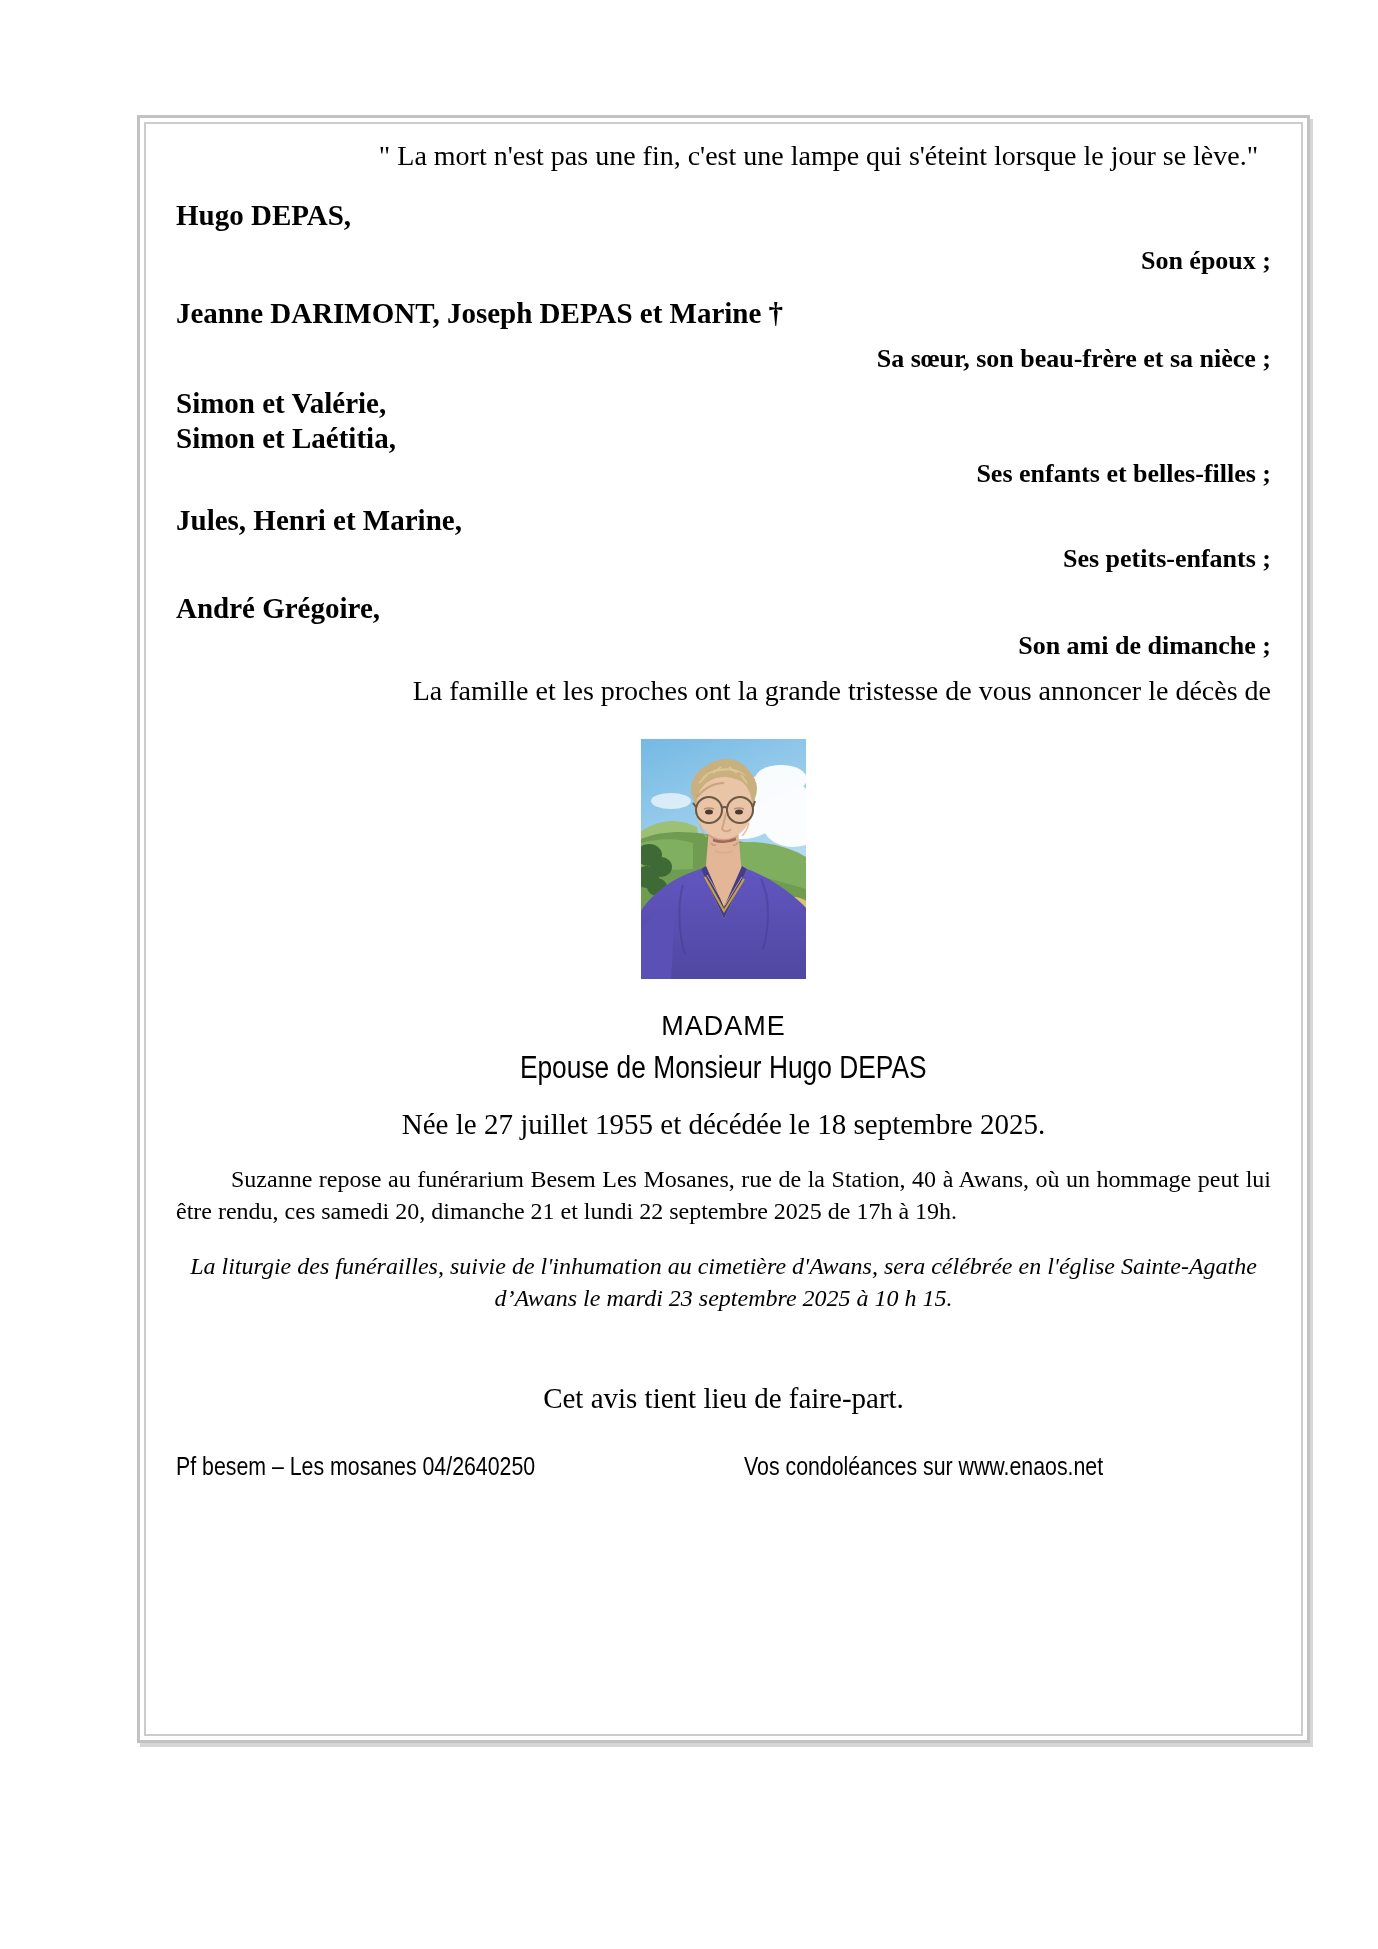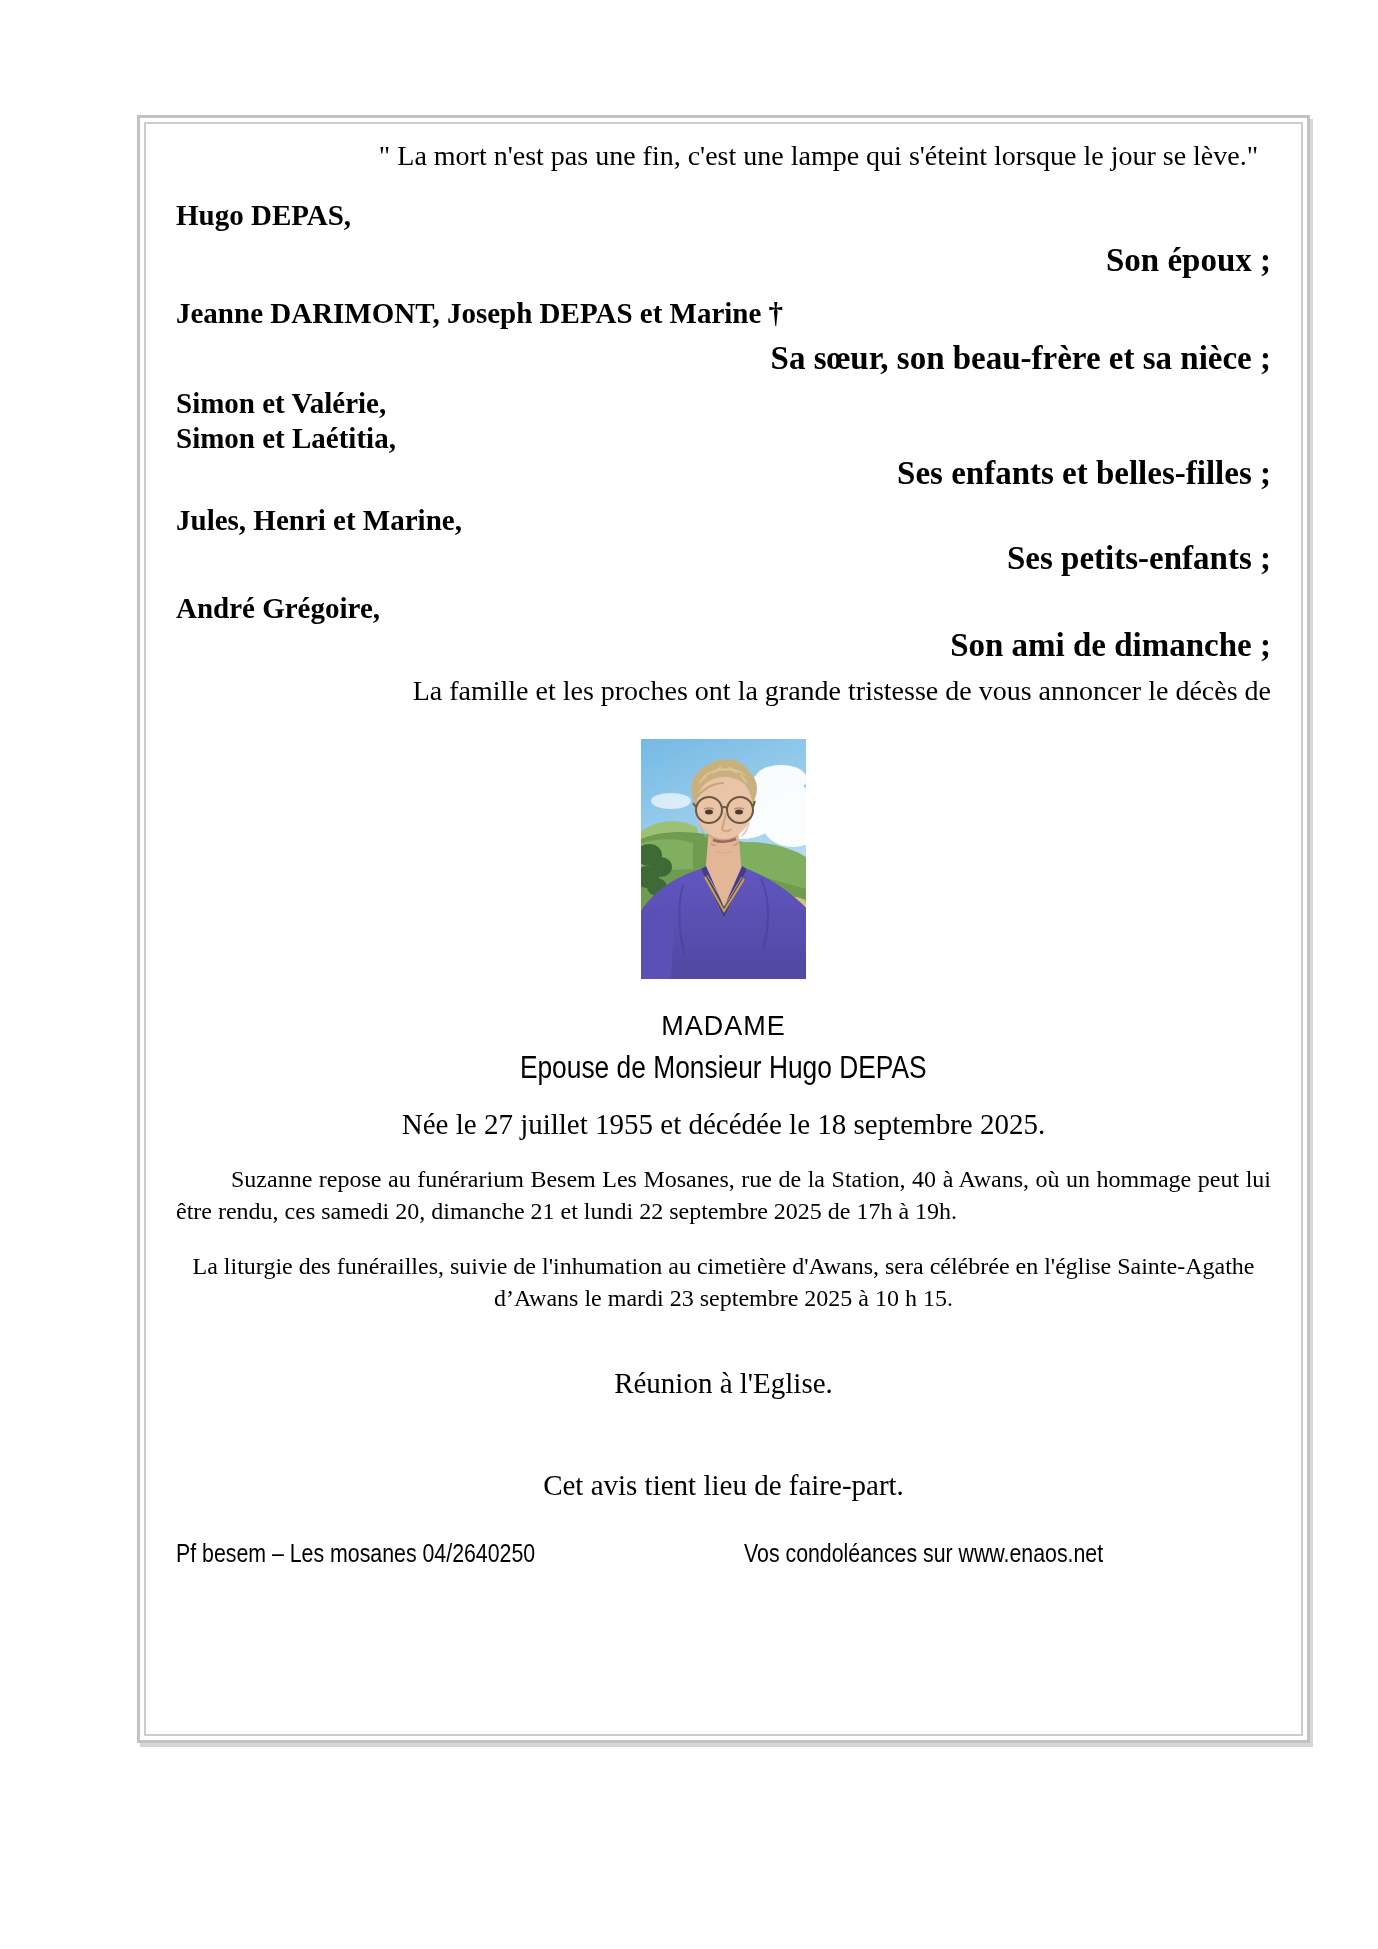--- a/index.html
+++ b/index.html
@@ -25,21 +25,21 @@
     padding: 0 30px 10px 30px;
     overflow: hidden;
   }
   .quote {
     margin-top: 14px;
     padding-left: 190px;
     text-align: center;
     font-size: 28px; line-height: 35px;
   }
   .fam-name { font-size: 29px; font-weight: bold; line-height: 35px; text-align: left; }
-  .fam-role { font-size: 33px; font-weight: bold; line-height: 35px; text-align: right; }
+  .fam-role { font-size: 26px; font-weight: bold; line-height: 35px; text-align: right; }
   .mt25 { margin-top: 25px; }
   .mt18 { margin-top: 18px; }
   .mt15 { margin-top: 15px; }
   .mt12 { margin-top: 12px; }
   .mt10 { margin-top: 10px; }
   .mt3  { margin-top: 3px; }
   .mt2  { margin-top: 2px; }
   .announcement { margin-top: 10px; font-size: 28px; line-height: 35px; text-align: right; }
   .photo-wrap { margin-top: 31px; text-align: center; line-height: 0; }
   .photo-wrap svg { display: inline-block; }
@@ -63,21 +63,21 @@
     display: inline-block;
     font-family: "Liberation Sans", sans-serif;
     font-size: 31px; line-height: 35px;
     transform: scaleX(0.85);
     transform-origin: center;
     white-space: nowrap;
   }
   .dates { margin-top: 17px; text-align: center; font-size: 29px; line-height: 35px; }
   .para { font-size: 24px; line-height: 32px; }
   .para-justify { margin-top: 21px; text-align: justify; text-indent: 55px; }
-  .para-center { margin-top: 23px; text-align: center; }
+  .para-center { margin-top: 23px; text-align: center; font-style: italic; }
   .reunion { margin-top: 52px; text-align: center; font-size: 29px; line-height: 35px; }
   .notice  { margin-top: 67px; text-align: center; font-size: 29px; line-height: 35px; }
   .footer {
     margin-top: 35px;
     position: relative; height: 32px;
     font-family: "Liberation Sans", sans-serif;
     font-size: 26px; line-height: 30px;
   }
   .footer span {
     position: absolute; top: 0;
@@ -199,21 +199,20 @@
     <div class="spouse-wrap">
       <span class="spouse">Epouse de Monsieur Hugo DEPAS</span>
     </div>
 
     <div class="dates">Née le 27 juillet 1955 et décédée le 18 septembre 2025.</div>
 
     <p class="para para-justify">Suzanne repose au funérarium Besem Les Mosanes, rue de la Station, 40 à Awans, où un hommage peut lui être rendu, ces samedi 20, dimanche 21 et lundi 22 septembre 2025 de 17h à 19h.</p>
 
     <p class="para para-center">La liturgie des funérailles, suivie de l'inhumation au cimetière d'Awans, sera célébrée en l'église Sainte-Agathe d’Awans le mardi 23 septembre 2025 à 10 h 15.</p>
 
-    <div class="reunion">Réunion à l'Eglise.</div>
 
     <div class="notice">Cet avis tient lieu de faire-part.</div>
 
     <div class="footer">
       <span class="footer-left">Pf besem – Les mosanes 04/2640250</span>
       <span class="footer-right">Vos condoléances sur www.enaos.net</span>
     </div>
 
   </div>
 </div>

